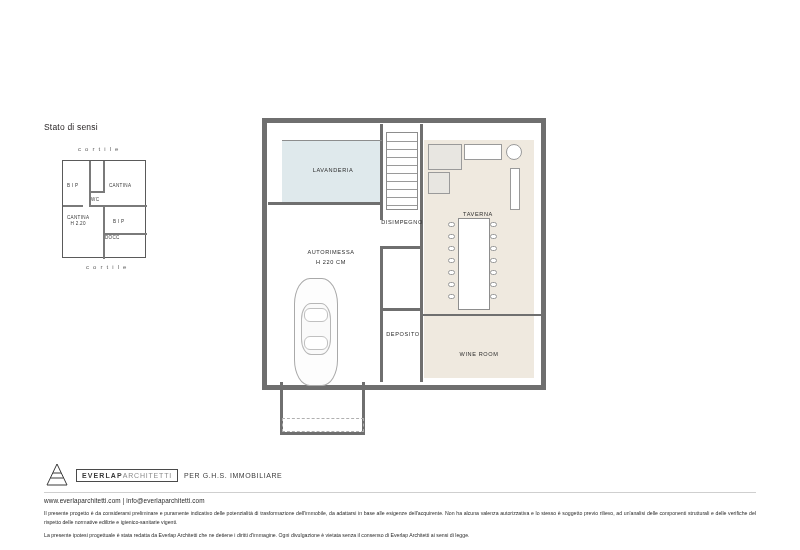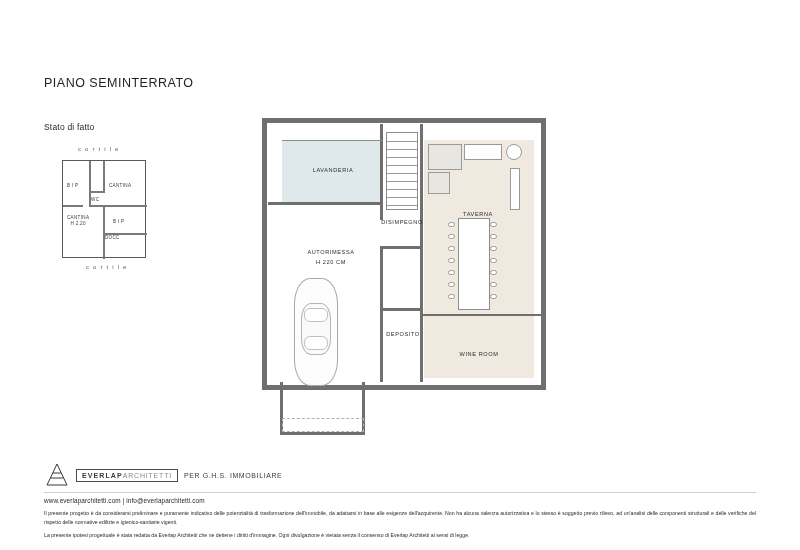--- a/index.html
+++ b/index.html
@@ -278,22 +278,21 @@
     font-size: 5.2px;
     line-height: 1.75;
     color: #2b2b2b;
   }
 </style>
 </head>
 <body>
 
 <div class="page">
 
-  <div class="title-sub">PIANO SEMINTERRATO</div>
-  <div class="stato-label">Stato di fatto</div>
+  <div class="stato-label">Stato di sensi</div>
 
   <div class="keyplan">
     <div class="kp-label kp-cortile-top">c o r t i l e</div>
     <div class="kp-label kp-cortile-bot">c o r t i l e</div>
 
     <div class="kp-box">
 
       <div class="kp-wall" style="left:26px; top:0px; width:1.6px; height:46px;"></div>
       <div class="kp-wall" style="left:40px; top:0px; width:1.6px; height:30px;"></div>
       <div class="kp-wall" style="left:26px; top:44px; width:58px; height:1.6px;"></div>

